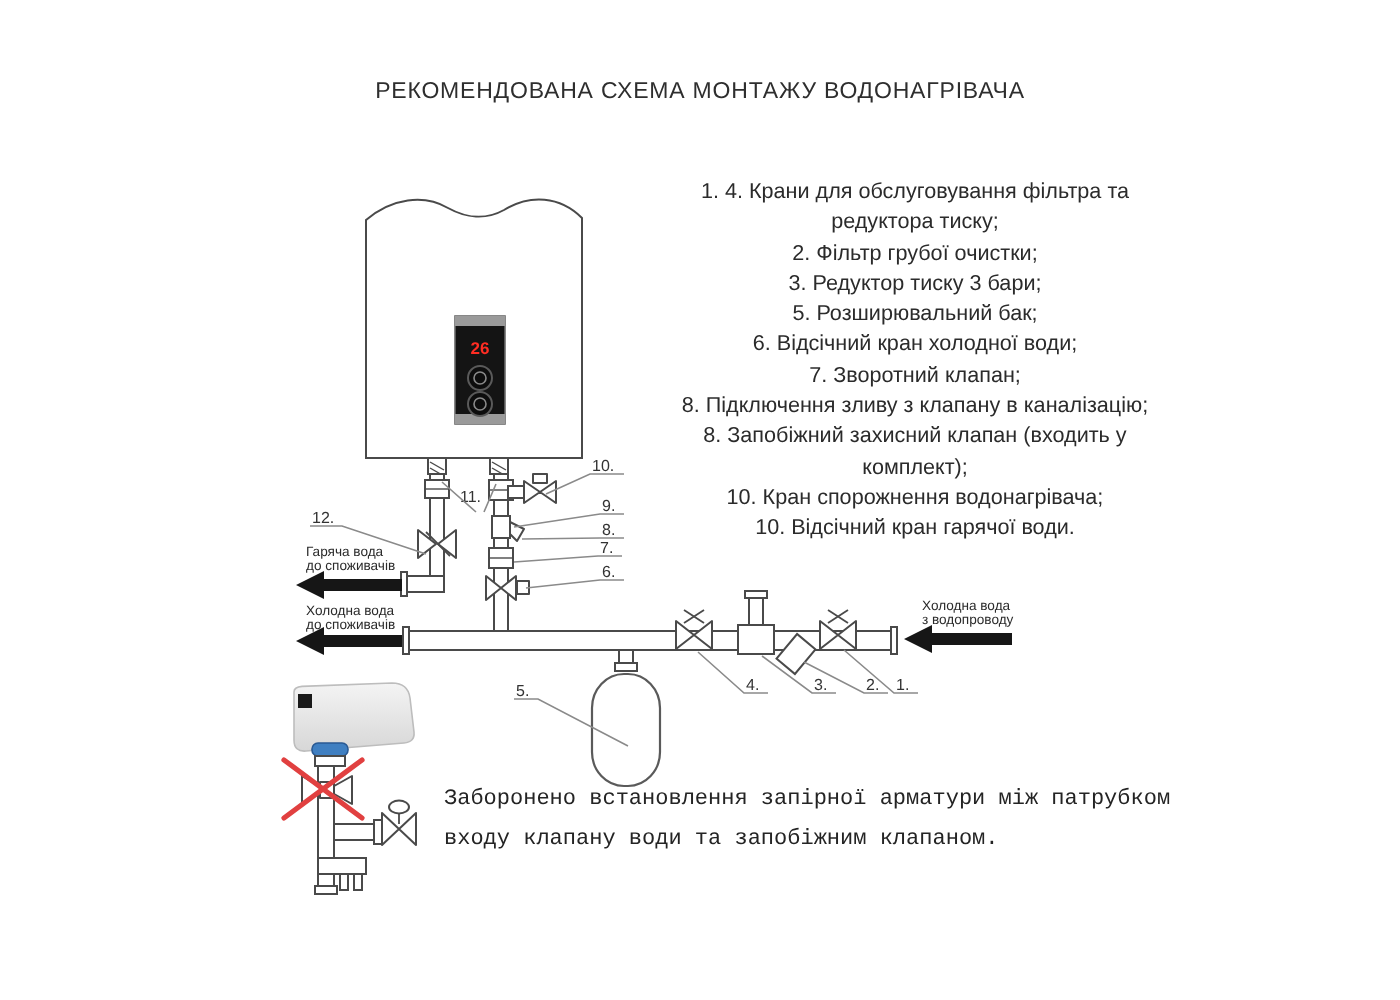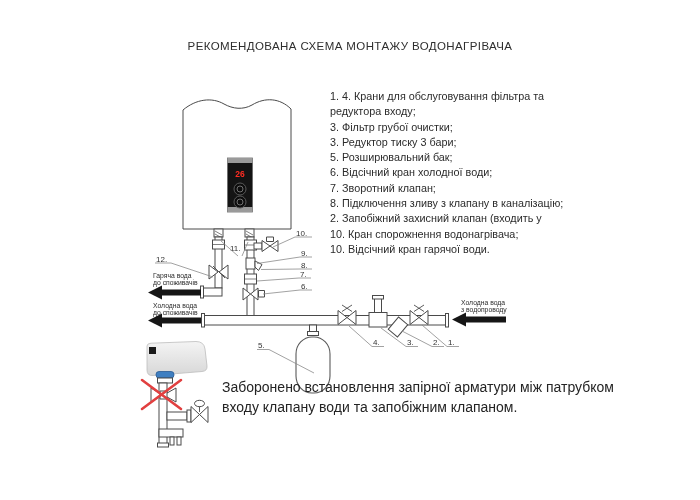--- a/index.html
+++ b/index.html
@@ -2,50 +2,51 @@
 <html><head>
 <meta charset="utf-8">
 <style>
   html,body{margin:0;padding:0;background:#ffffff;}
   #page{position:relative;width:700px;height:500px;background:#ffffff;overflow:hidden;
         font-family:"Liberation Sans",sans-serif;color:#2b2b2b;border-radius:20px;}
   #title{position:absolute;left:0;top:40px;width:700px;text-align:center;
          font-size:11.5px;letter-spacing:.4px;color:#2e2e2e;}
   #legend{position:absolute;left:330px;top:89px;width:255px;
           font-size:10.8px;line-height:15.3px;color:#2b2b2b;}
-  #legend div{white-space:nowrap;}
-  #warning{position:absolute;left:222px;top:377px;width:360px;
-           font-size:14px;line-height:20px;color:#242424;}
+  #legend div{white-space:nowrap;text-align:center;}
+  #warning{position:absolute;left:222px;top:390px;width:360px;
+           font-size:11px;line-height:20px;color:#242424;font-family:Liberation Mono, monospace;}
   #warning div{white-space:nowrap;}
   svg{position:absolute;left:0;top:0;}
   svg text{font-family:"Liberation Sans",sans-serif;}
   .flow-label{font-size:6.8px;fill:#2b2b2b;}
   .callout{font-size:8px;fill:#333;}
   .leader{stroke:#8a8a8a;stroke-width:.8;fill:none;}
   .pipe{fill:#ffffff;stroke:#4a4a4a;stroke-width:1;}
   .valve{fill:#ffffff;stroke:#4a4a4a;stroke-width:1;stroke-linejoin:round;}
   .arrow{fill:#161616;stroke:none;}
 </style>
 </head>
 <body>
 
 <div id="page">
 
   <div id="title">РЕКОМЕНДОВАНА СХЕМА МОНТАЖУ ВОДОНАГРІВАЧА</div>
 
   <div id="legend">
     <div>1. 4. Крани для обслуговування фільтра та</div>
-    <div>редуктора входу;</div>
-    <div>3. Фільтр грубої очистки;</div>
+    <div>редуктора тиску;</div>
+    <div>2. Фільтр грубої очистки;</div>
     <div>3. Редуктор тиску 3 бари;</div>
     <div>5. Розширювальний бак;</div>
     <div>6. Відсічний кран холодної води;</div>
     <div>7. Зворотний клапан;</div>
     <div>8. Підключення зливу з клапану в каналізацію;</div>
-    <div>2. Запобіжний захисний клапан (входить у</div>
+    <div>8. Запобіжний захисний клапан (входить у</div>
+    <div>комплект);</div>
     <div>10. Кран спорожнення водонагрівача;</div>
     <div>10. Відсічний кран гарячої води.</div>
   </div>
 
   <svg width="700" height="500" viewBox="0 0 700 500">
     <defs>
       <linearGradient id="tankGrad" x1="0" y1="0" x2="0" y2="1">
         <stop offset="0" stop-color="#f4f4f4"></stop>
           <stop offset="1" stop-color="#d7d7d7"></stop>
       </linearGradient>

